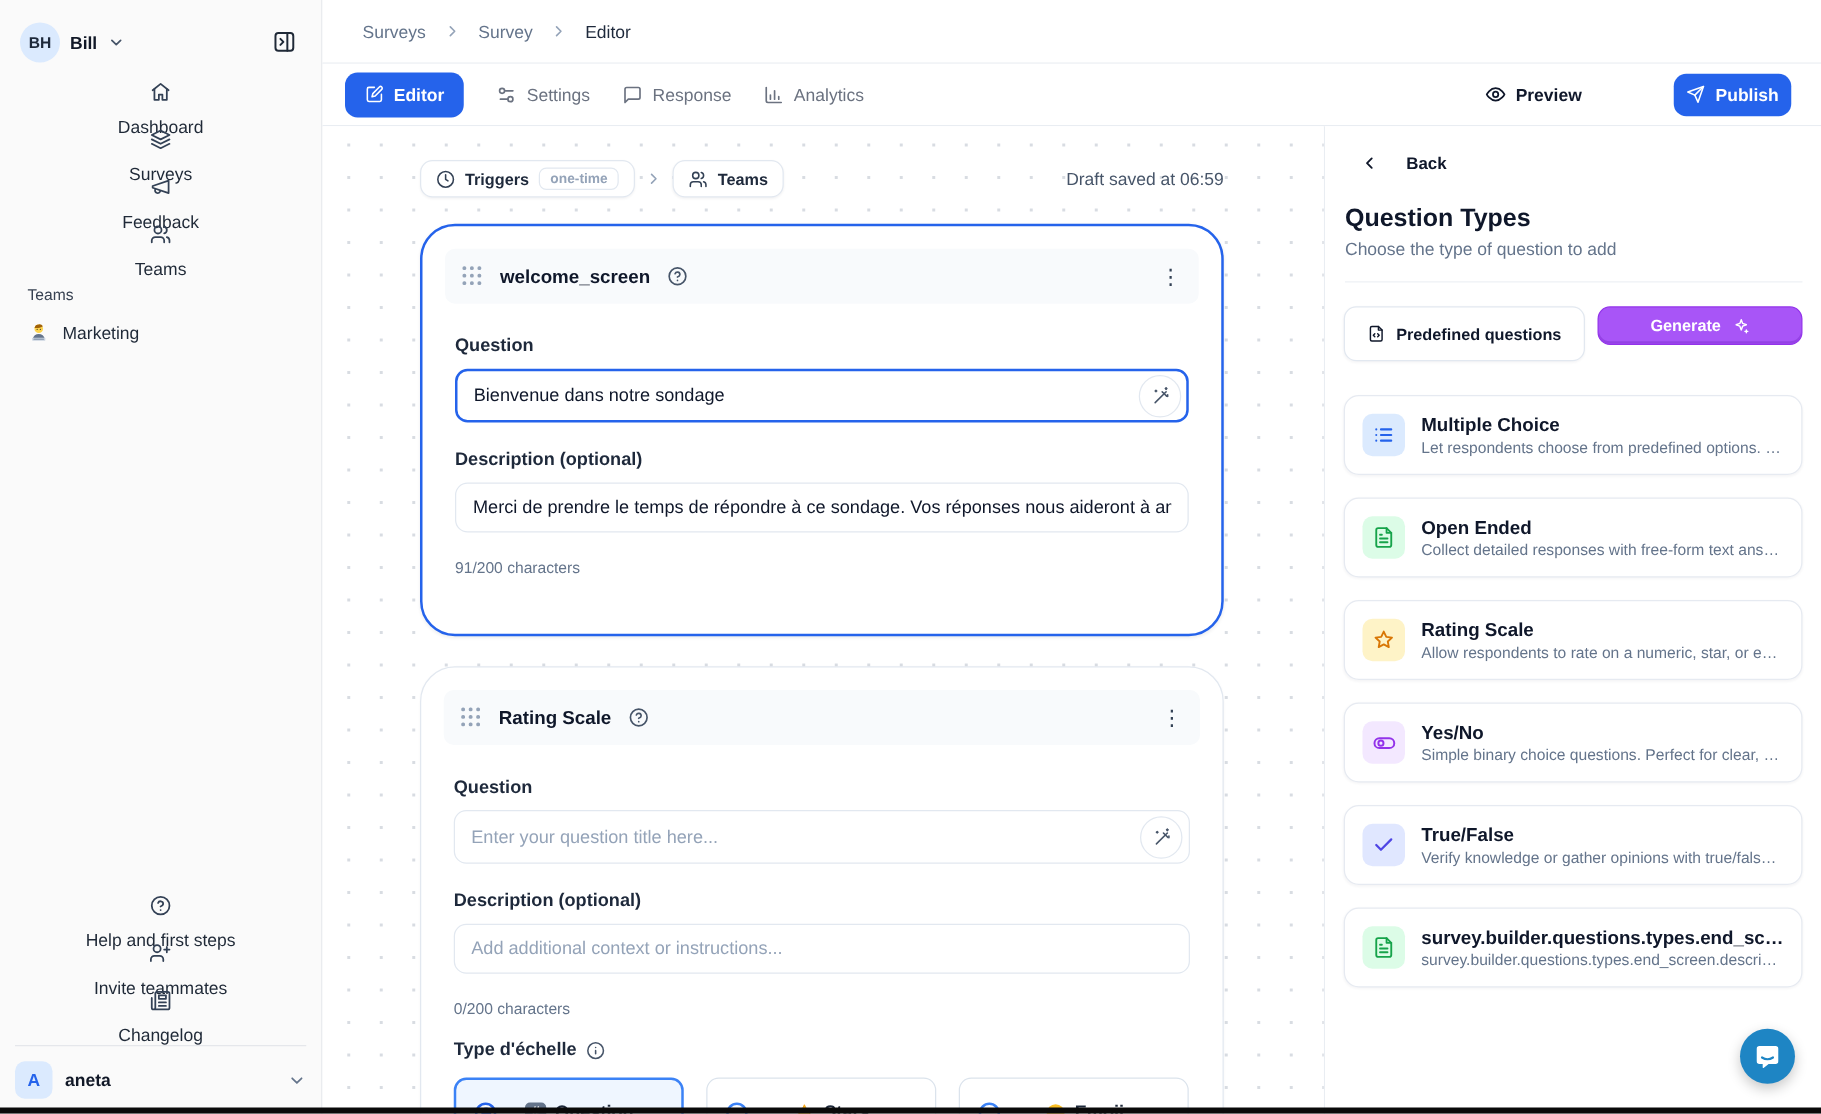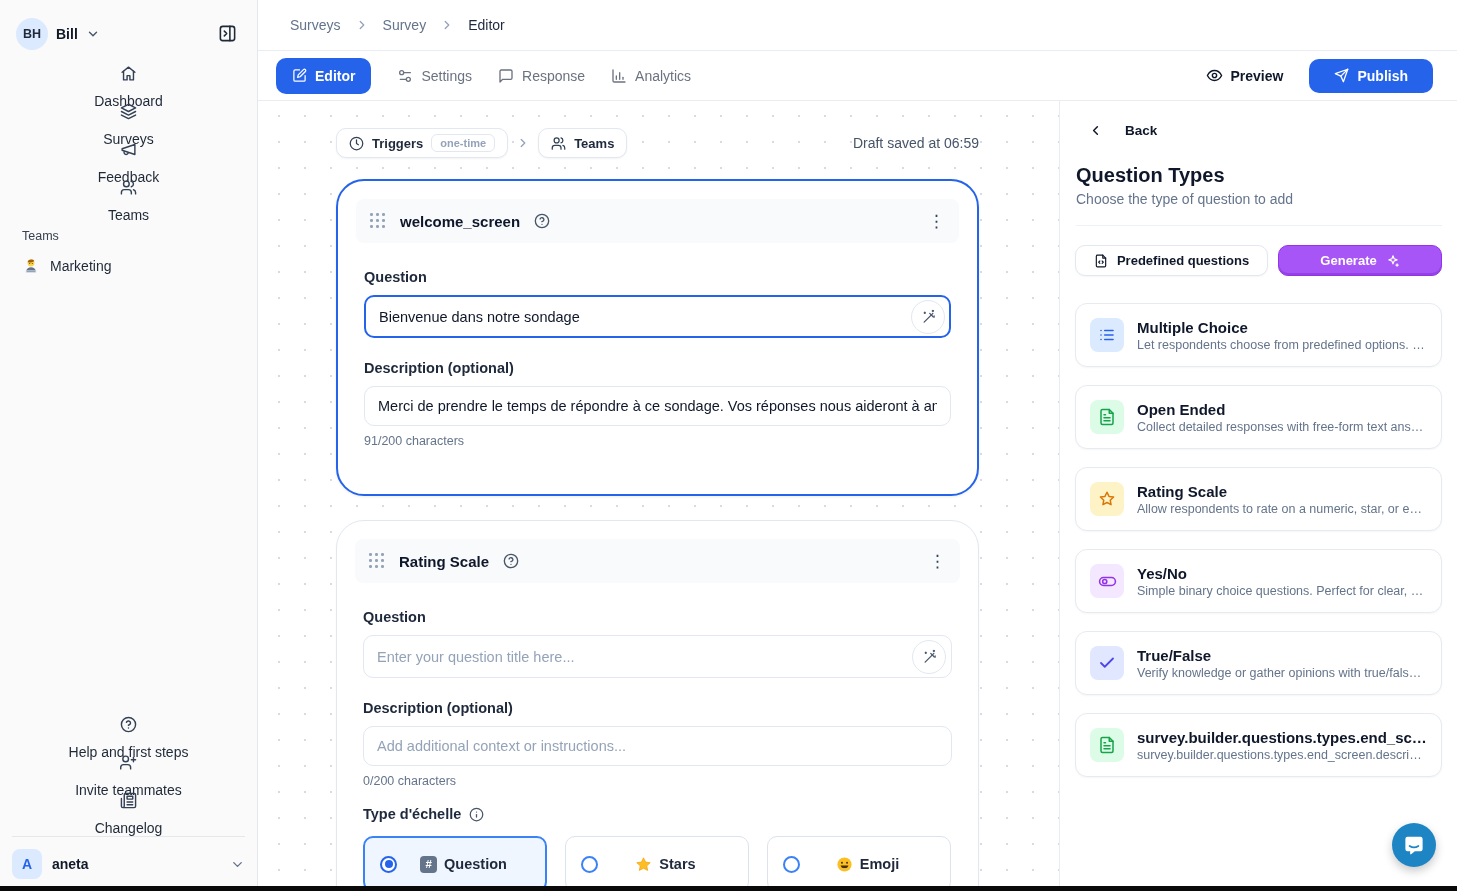--- a/index.html
+++ b/index.html
@@ -32,21 +32,21 @@
   .crumb-bar { height:51px; background:#fff; border-bottom:1px solid #e9edf2; display:flex; align-items:center; gap:14px; padding:0 32px; }
   .crumb { font-size:14px; color:#64748b; cursor:pointer; }
   .crumb.current { color:#1e293b; }
   .crumb-sep { color:#94a3b8; display:flex; }
   .tab-bar { height:50px; background:#fff; border-bottom:1px solid #e9edf2; display:flex; align-items:center; padding:0 24px 0 18px; gap:26px; }
   .tab { display:flex; align-items:center; gap:8px; font-size:14px; color:#6b7280; cursor:pointer; background:transparent; border:none; font-family:inherit; }
   .tab.active { background:#2563eb; color:#fff; font-weight:600; border-radius:10px; height:36px; padding:0 16px; }
   .tab .ico { display:flex; }
   .tab-right { margin-left:auto; display:flex; align-items:center; gap:26px; }
   .preview-btn { display:flex; align-items:center; gap:8px; font-size:14px; font-weight:600; color:#0f172a; background:transparent; border:none; font-family:inherit; cursor:pointer; }
-  .publish-btn { display:flex; align-items:center; gap:8px; font-size:14px; font-weight:600; color:#fff; background:#2563eb; border:none; border-radius:10px; height:34px; padding:0 25px; font-family:inherit; cursor:pointer; }
+  .publish-btn { display:flex; align-items:center; gap:8px; font-size:14px; font-weight:600; color:#fff; background:#2563eb; border:none; border-radius:10px; height:34px; padding:0 10px; font-family:inherit; cursor:pointer;margin-left:48px; }
 
   .workzone { flex:1; display:flex; min-height:0; }
 
   
   .canvas { flex:1; position:relative; overflow:hidden; background:#fff;
             background-image:radial-gradient(circle,#d8dce2 1.3px,transparent 1.4px);
             background-size:26px 26px; background-position:8px 2px; }
   .canvas-inner { width:643px; margin:27px 0 0 78px; }
   .meta-row { display:flex; align-items:center; gap:8px; }
   .pill { display:flex; align-items:center; gap:8px; background:#fff; border:1px solid #e2e8f0; border-radius:10px; height:30px; padding:0 12px; font-size:13px; font-weight:600; color:#1e293b; box-shadow:0 1px 2px rgba(15,23,42,.05); cursor:pointer; }
@@ -65,39 +65,39 @@
   .help-ico { color:#475569; display:flex; cursor:pointer; }
   .kebab { margin-left:auto; color:#334155; font-size:17px; letter-spacing:0; cursor:pointer; background:none; border:none; line-height:1; }
   .qcard-body { padding:26px 26px 10px 26px; }
   .f-label { font-size:14.5px; font-weight:600; color:#1e293b; margin-bottom:10px; display:flex; align-items:center; gap:8px; }
   .input-wrap { position:relative; }
   .txt-input { width:100%; height:43px; border:1px solid #e2e8f0; border-radius:10px; padding:0 52px 0 13px; font-size:14.5px; color:#0f172a; font-family:inherit; background:#fff; outline:none; }
   .txt-input.focused { border:2px solid #2563eb; }
   .txt-input::placeholder { color:#94a3b8; }
   .txt-input.no-icon { padding-right:13px; }
   .wand-btn { position:absolute; right:6px; top:50%; transform:translateY(-50%); width:34px; height:34px; border-radius:50%; border:1px solid #e2e8f0; background:#fff; display:flex; align-items:center; justify-content:center; color:#475569; cursor:pointer; }
-  .counter { font-size:12.5px; color:#64748b; margin-top:8px; }
+  .counter { font-size:12.5px; color:#64748b; margin-top:21px; }
   .fgroup { margin-bottom:22px; }
 
   .scale-row { display:flex; gap:18px; margin-top:14px; }
   .scale-opt { width:184px; height:56px; border:1px solid #dbe3ec; border-radius:10px; background:#fff; display:flex; align-items:center; padding:0 15px; cursor:pointer; }
   .scale-opt.selected { border:2px solid #3b82f6; background:#eff6ff; }
   .radio { width:17px; height:17px; border-radius:50%; border:2px solid #3b82f6; background:#fff; display:flex; align-items:center; justify-content:center; flex:none; }
   .radio.checked { border-color:#2563eb; }
   .radio.checked i { width:8px; height:8px; border-radius:50%; background:#2563eb; }
   .scale-mid { flex:1; display:flex; align-items:center; justify-content:center; gap:7px; font-size:14.5px; font-weight:600; color:#1e293b; }
   .keycap { width:17px; height:17px; border-radius:4px; background:#64748b; color:#fff; font-size:11.5px; font-weight:700; display:flex; align-items:center; justify-content:center; }
 
   
   .panel { width:398px; min-width:398px; background:#fff; border-left:1px solid #e9edf2; padding:22px 15px 0 15px; overflow:hidden; }
   .back-row { display:flex; align-items:center; gap:22px; padding-left:13px; font-size:13.5px; font-weight:700; color:#0f172a; cursor:pointer; }
   .panel-title { font-size:20px; font-weight:700; color:#0f172a; margin:26px 0 4px 1px; }
   .panel-sub { font-size:14px; color:#64748b; margin-left:1px; padding-bottom:18px; border-bottom:1px solid #eef1f5; }
   .panel-actions { display:flex; gap:10px; margin-top:19px; }
-  .btn-outline { flex:1.18; height:31px; border:1px solid #e2e8f0; background:#fff; border-radius:10px; display:flex; align-items:center; justify-content:center; gap:9px; font-size:13px; font-weight:600; color:#0f172a; font-family:inherit; cursor:pointer; box-shadow:0 1px 2px rgba(15,23,42,.04); }
+  .btn-outline { flex:1.18; height:44px; border:1px solid #e2e8f0; background:#fff; border-radius:10px; display:flex; align-items:center; justify-content:center; gap:9px; font-size:13px; font-weight:600; color:#0f172a; font-family:inherit; cursor:pointer; box-shadow:0 1px 2px rgba(15,23,42,.04); }
   .btn-generate { flex:1; height:31px; border:1px solid #9333ea; background:#a855f7; border-radius:10px; display:flex; align-items:center; justify-content:center; gap:9px; font-size:13px; font-weight:600; color:#fff; font-family:inherit; cursor:pointer; box-shadow:inset 0 -2px 0 rgba(124,45,205,.45); }
   .type-list { margin-top:27px; display:flex; flex-direction:column; gap:18px; }
   .type-card { height:64px; border:1px solid #e6eaf1; border-radius:12px; background:#fff; display:flex; align-items:center; gap:13px; padding:0 14px; box-shadow:0 1px 2px rgba(15,23,42,.04); cursor:pointer; }
   .type-ico { width:34px; height:34px; border-radius:8px; display:flex; align-items:center; justify-content:center; flex:none; }
   .ti-blue   { background:#dbeafe; color:#2563eb; }
   .ti-green  { background:#dcfce7; color:#16a34a; }
   .ti-amber  { background:#fef3c7; color:#d97706; }
   .ti-purple { background:#f3e8ff; color:#9333ea; }
   .ti-indigo { background:#e0e7ff; color:#4f46e5; }
   .type-txt { min-width:0; }

